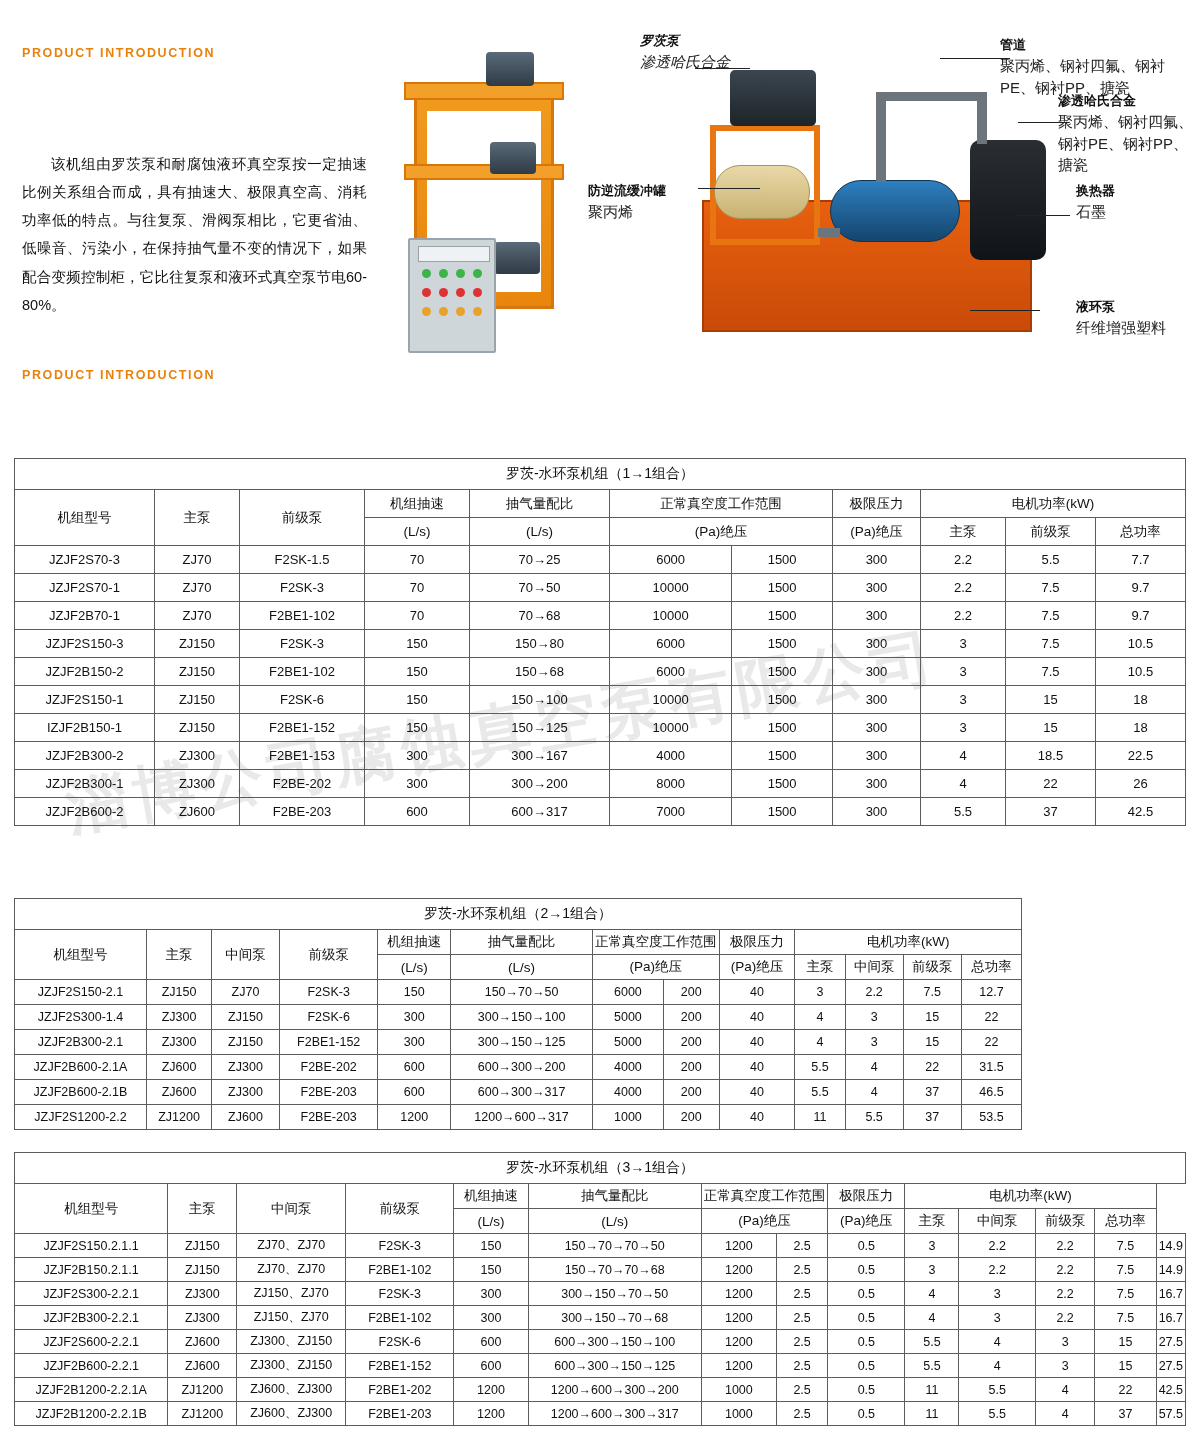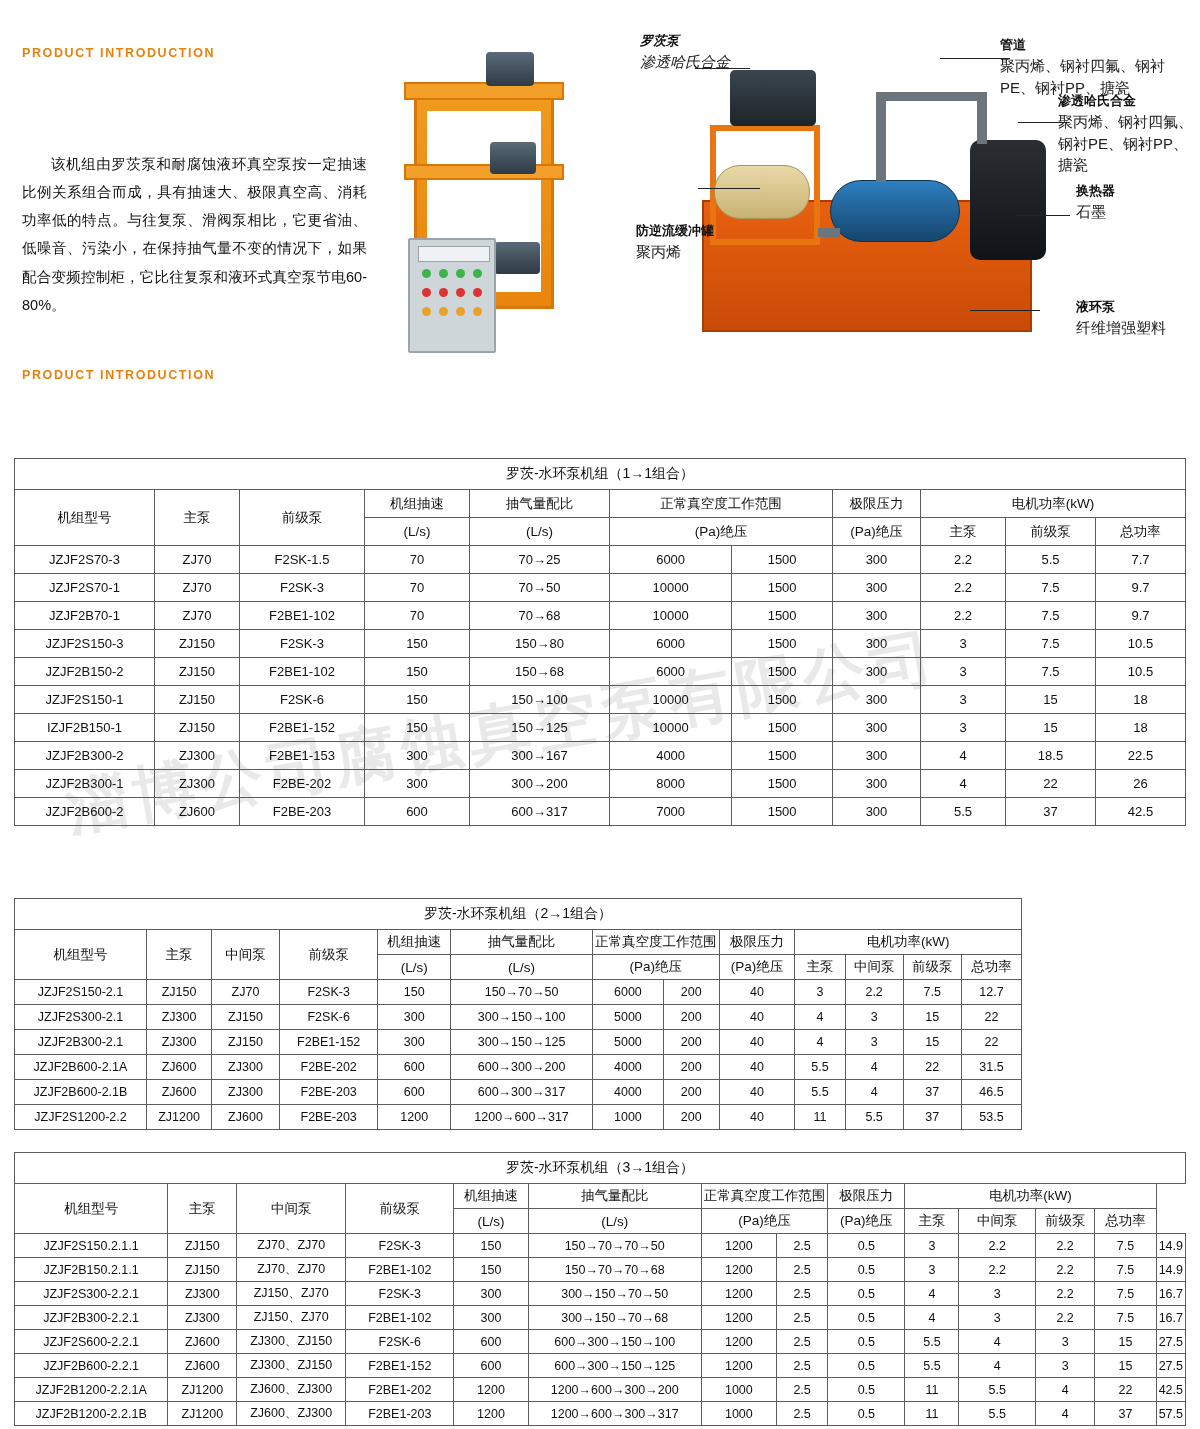--- a/index.html
+++ b/index.html
@@ -191,21 +191,21 @@
   <div class="lead" style="left:300px; top:28px; width:70px;"></div>
   <div class="lead" style="left:378px; top:92px; width:50px;"></div>
   <div class="lead" style="left:375px; top:185px; width:55px;"></div>
   <div class="lead" style="left:330px; top:280px; width:70px;"></div>
 </div>
 
 <div class="callout" style="left:640px; top:32px; width:120px; text-align:left;font-style:italic;">
   <b>罗茨泵</b>
   <span class="sub">渗透哈氏合金</span>
 </div>
-<div class="callout" style="left:636px; top:182px; width:130px; text-align:left;margin-top:40px;">
+<div class="callout" style="left:588px; top:182px; width:130px; text-align:left;">
   <b>防逆流缓冲罐</b>
   <span class="sub">聚丙烯</span>
 </div>
 <div class="callout" style="left:1000px; top:36px; width:180px; text-align:left;">
   <b>管道</b>
   <span class="sub">聚丙烯、钢衬四氟、钢衬PE、钢衬PP、搪瓷</span>
 </div>
 <div class="callout" style="left:1058px; top:92px; width:135px; text-align:left;">
   <b>渗透哈氏合金</b>
   <span class="sub">聚丙烯、钢衬四氟、钢衬PE、钢衬PP、搪瓷</span>
@@ -417,21 +417,21 @@
         <td>150→70→50</td>
         <td>6000</td>
         <td>200</td>
         <td>40</td>
         <td>3</td>
         <td>2.2</td>
         <td>7.5</td>
         <td>12.7</td>
       </tr>
       <tr>
-        <td>JZJF2S300-2.1</td>
+        <td>JZJF2S300-1.4</td>
         <td>ZJ300</td>
         <td>ZJ150</td>
         <td>F2SK-6</td>
         <td>300</td>
         <td>300→150→100</td>
         <td>5000</td>
         <td>200</td>
         <td>40</td>
         <td>4</td>
         <td>3</td>

